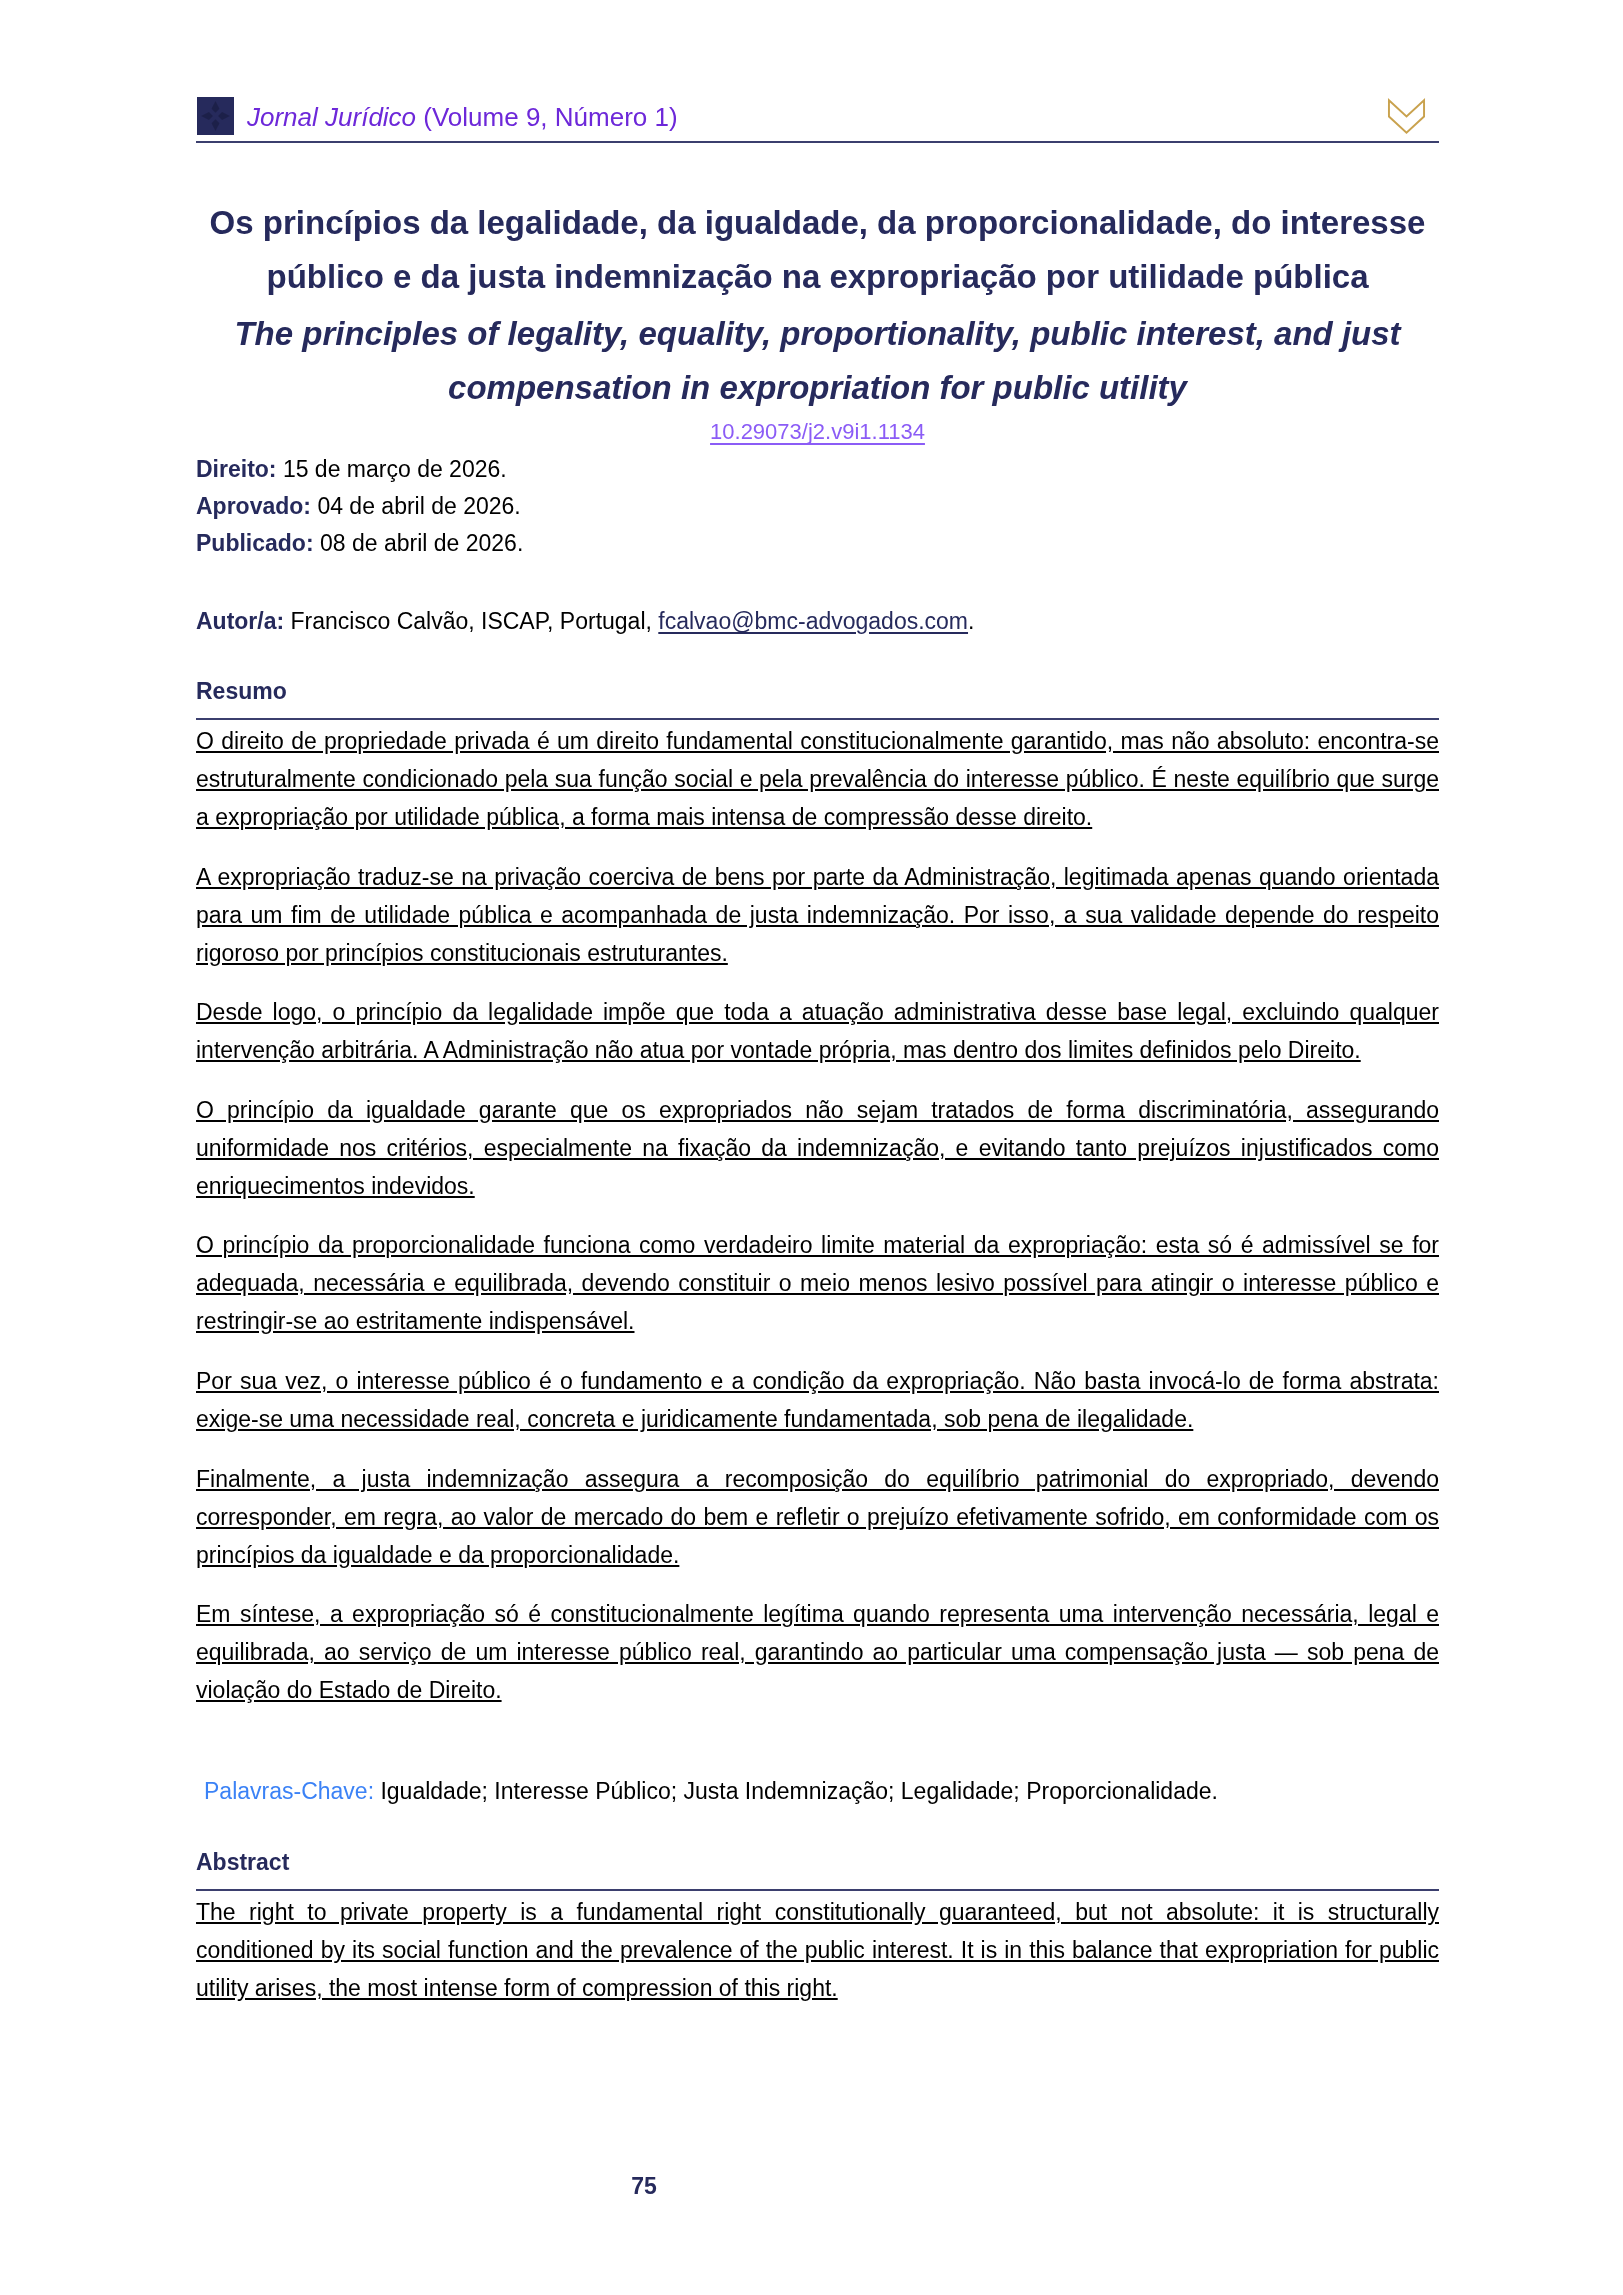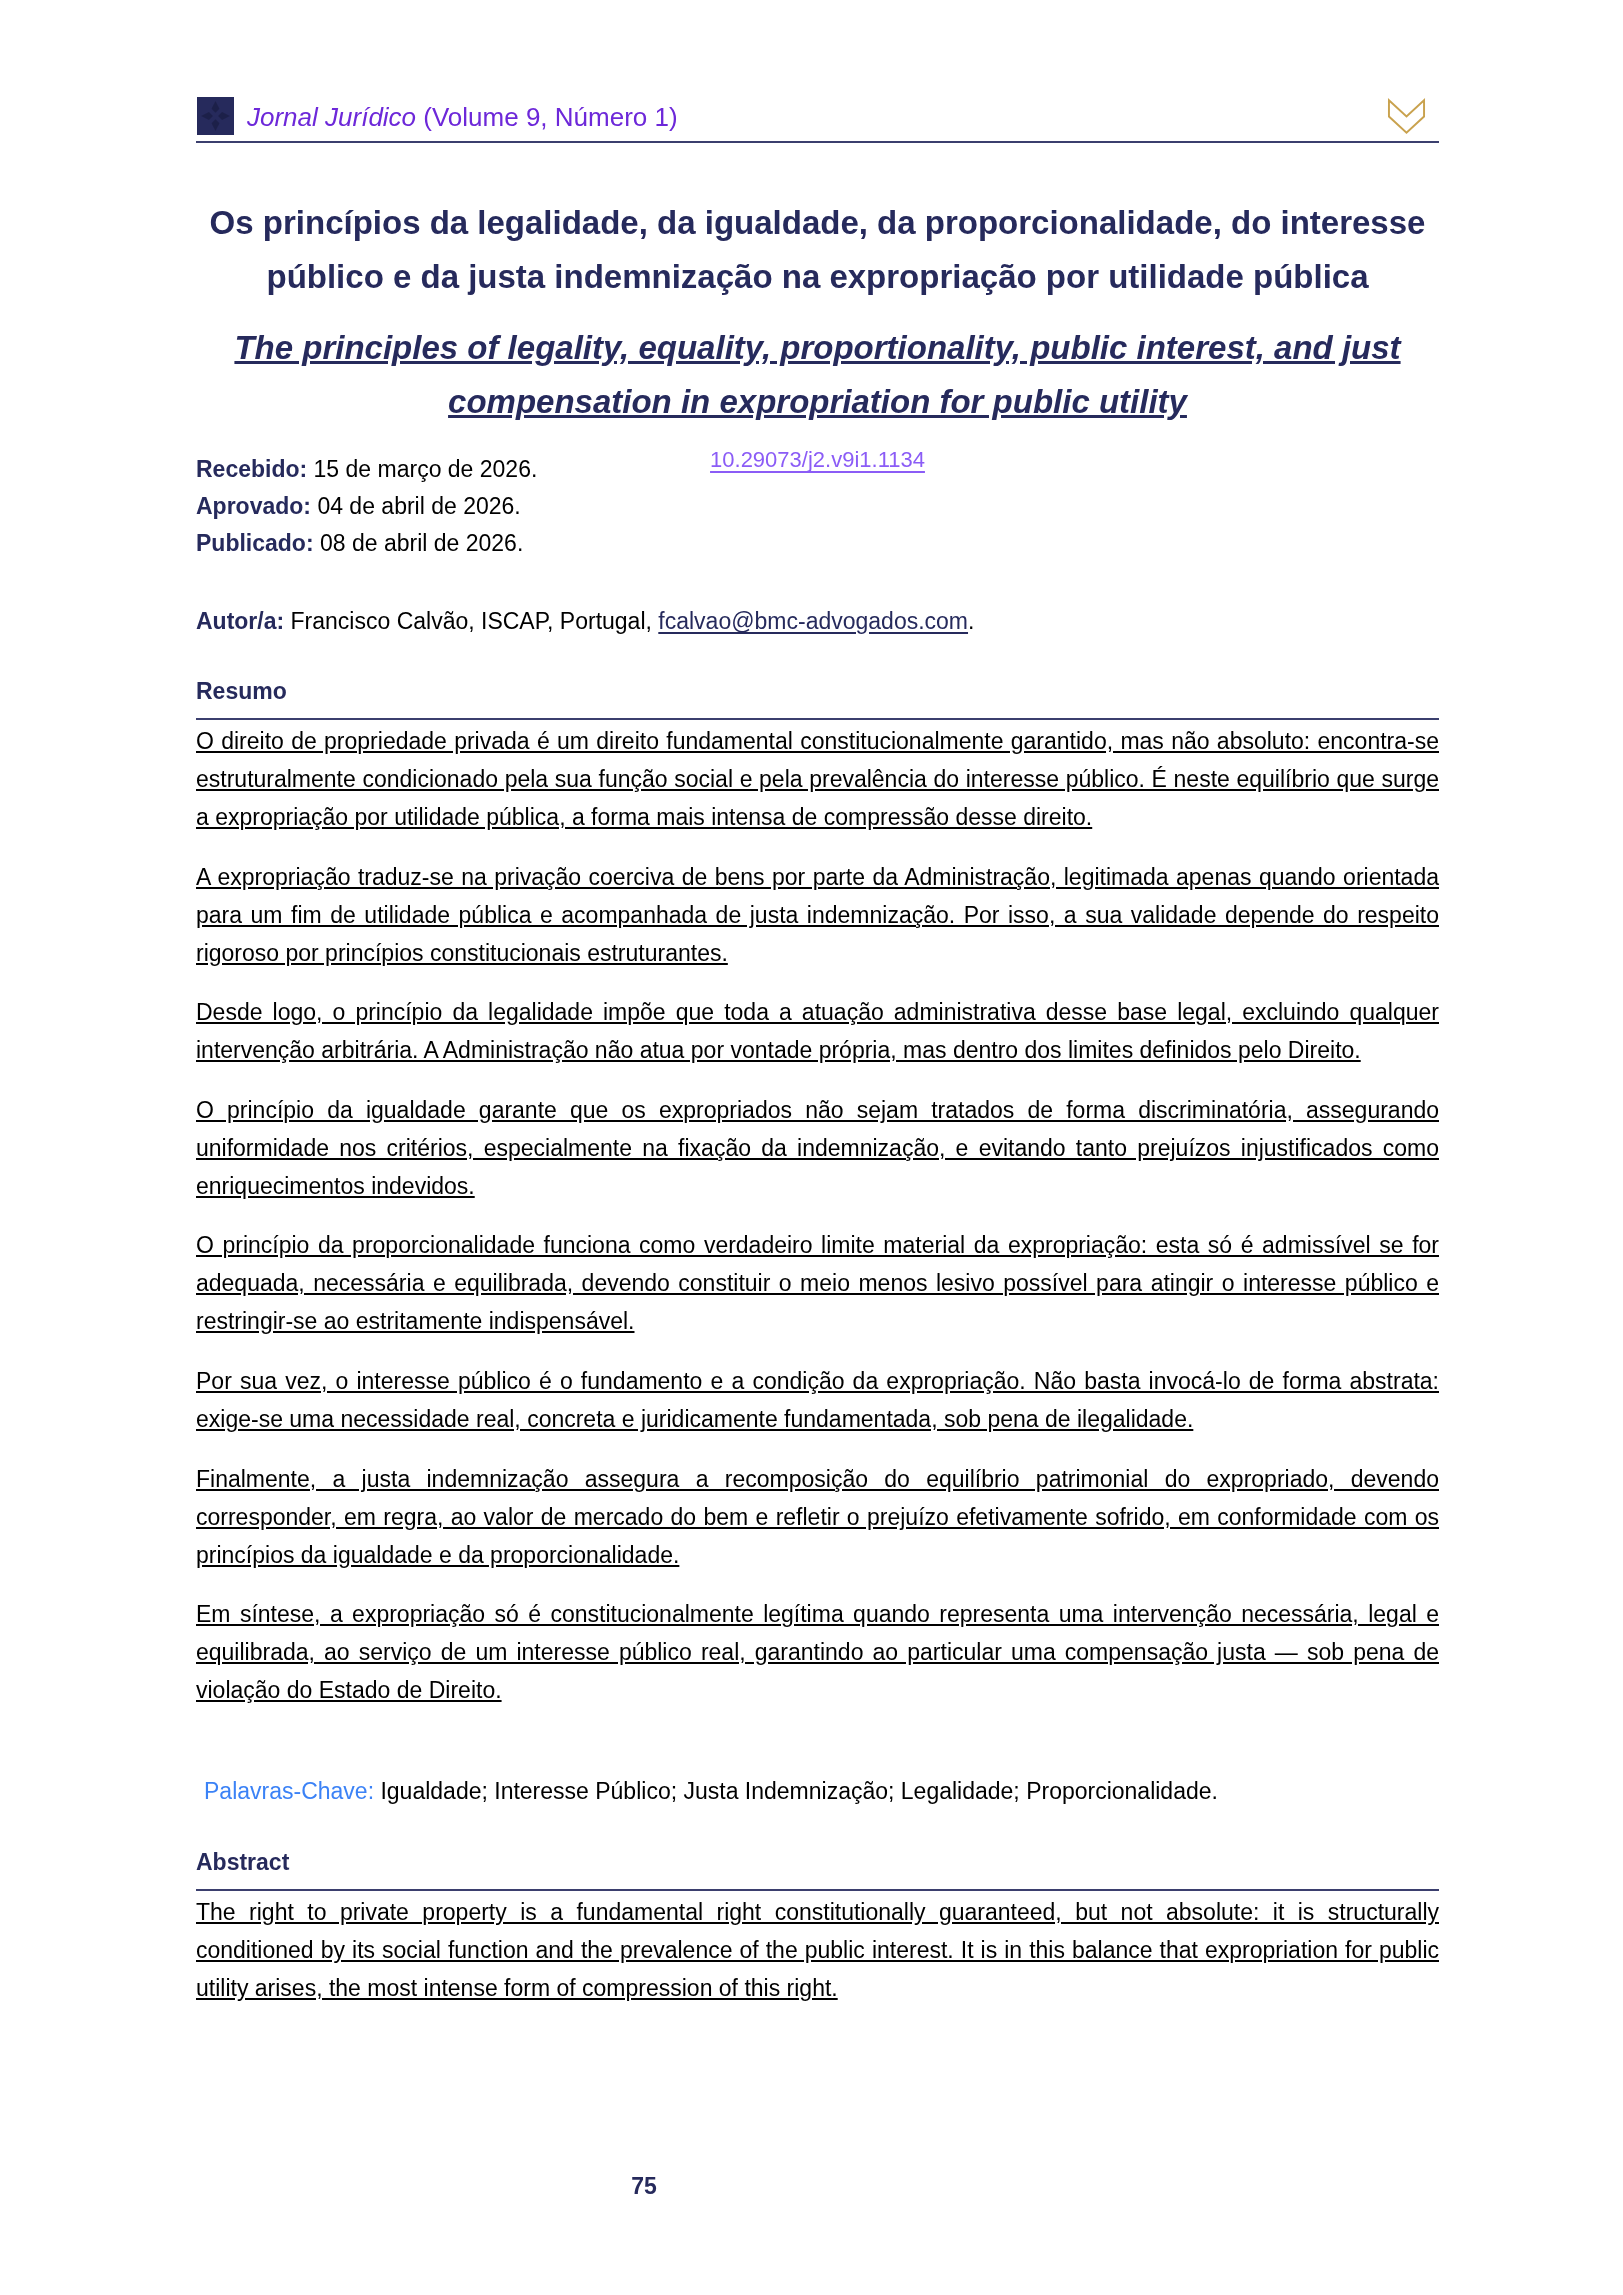--- a/index.html
+++ b/index.html
@@ -9,21 +9,21 @@
   .header { position: absolute; left: 196px; top: 96px; width: 1243px; height: 47px; }
   .logo { position: absolute; left: 1.3px; top: 1.3px; width: 37px; height: 38px; background: #262a5c; }
   .logo svg { width: 37px; height: 38px; display: block; }
   .journal { position: absolute; left: 51px; top: 2.6px; font-size: 26px; line-height: 37px; color: #6d28d9; white-space: nowrap; }
   .journal i { font-style: italic; }
   .header-rule { position: absolute; left: 196px; top: 141px; width: 1243px; height: 2px; background: #3b3f6e; }
   .chevron { position: absolute; left: 1386px; top: 97px; width: 41px; height: 39px; }
 
   .title-block { position: absolute; left: 196px; top: 196px; width: 1243px; text-align: center; color: #262a5c; }
   .title-pt { font-size: 33px; font-weight: bold; line-height: 54px; margin: 0; }
-  .title-en { font-size: 33px; font-weight: bold; font-style: italic; line-height: 54px; margin: 17px; text-decoration: underline; }
+  .title-en { font-size: 33px; font-weight: bold; font-style: italic; line-height: 54px; margin: 3px; }
   .doi { display: inline-block; margin-top: 1.3px; font-size: 22px; color: #8b5cf6; text-decoration: underline; text-underline-offset: 3.9px; }
 
   .meta { position: absolute; left: 196px; top: 451px; font-size: 23px; line-height: 37px; }
   .meta .lbl { color: #262a5c; font-weight: bold; }
   .author { position: absolute; left: 196px; top: 603px; font-size: 23px; line-height: 37px; white-space: nowrap; }
   .author .lbl { color: #262a5c; font-weight: bold; }
   .author a { color: #262a5c; text-decoration: underline; text-underline-offset: 3.3px; }
 
   .sec-title { position: absolute; left: 196px; font-size: 23px; font-weight: bold; color: #262a5c; }
   .sec-rule { position: absolute; left: 196px; width: 1243px; height: 2px; background: #3b3f6e; }
@@ -59,21 +59,21 @@
   </svg>
   <div class="header-rule"></div>
 
   <div class="title-block">
     <p class="title-pt">Os princípios da legalidade, da igualdade, da proporcionalidade, do interesse público e da justa indemnização na expropriação por utilidade pública</p>
     <p class="title-en">The principles of legality, equality, proportionality, public interest, and just compensation in expropriation for public utility</p>
     <a class="doi">10.29073/j2.v9i1.1134</a>
   </div>
 
   <div class="meta">
-    <div><span class="lbl">Recebido:</span><span> 15 de março de 2026.</span></div>
+    <div><span class="lbl">Direito:</span><span> 15 de março de 2026.</span></div>
     <div><span class="lbl">Aprovado:</span><span> 04 de abril de 2026.</span></div>
     <div><span class="lbl">Publicado:</span><span> 08 de abril de 2026.</span></div>
   </div>
 
   <div class="author">
     <span class="lbl">Autor/a:</span><span> Francisco Calvão, ISCAP, Portugal, </span><a>fcalvao@bmc-advogados.com</a><span>.</span>
   </div>
 
   <div class="sec-title" style="top:678px;">Resumo</div>
   <div class="sec-rule" style="top:718px;"></div>

